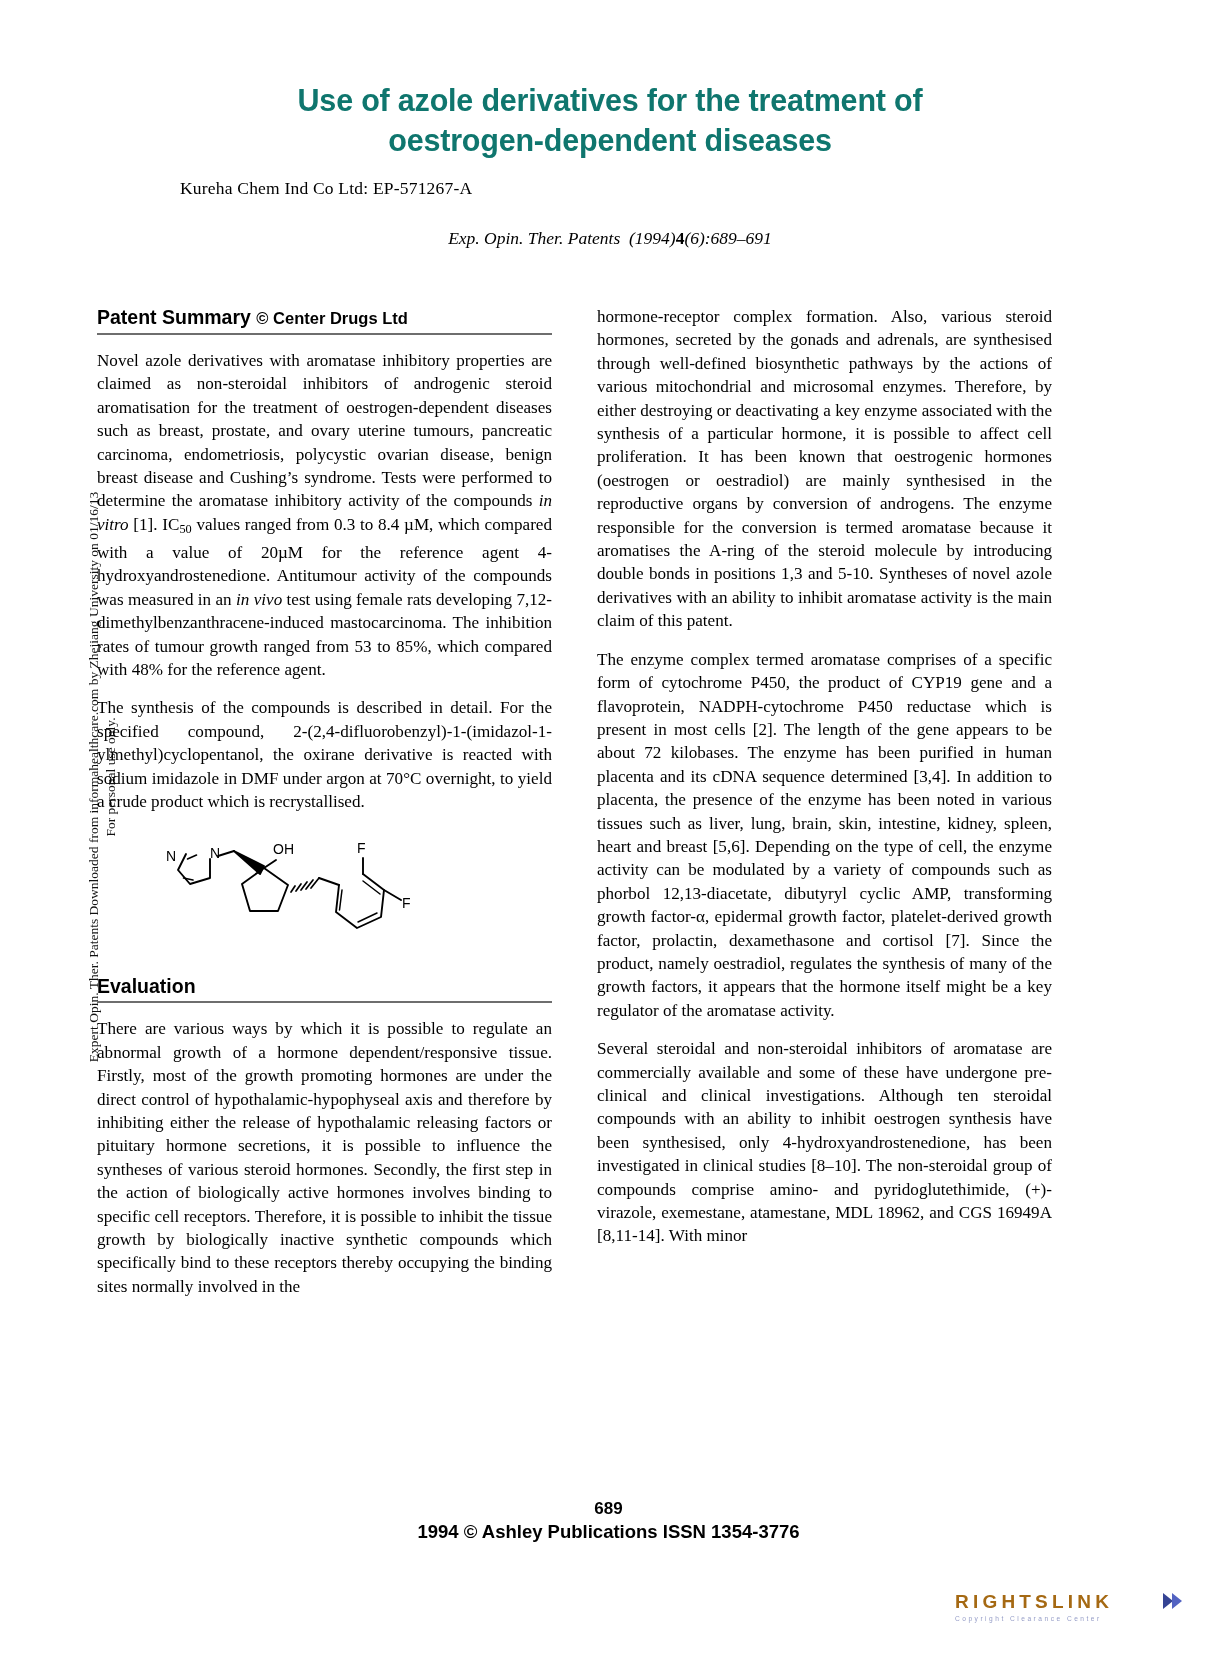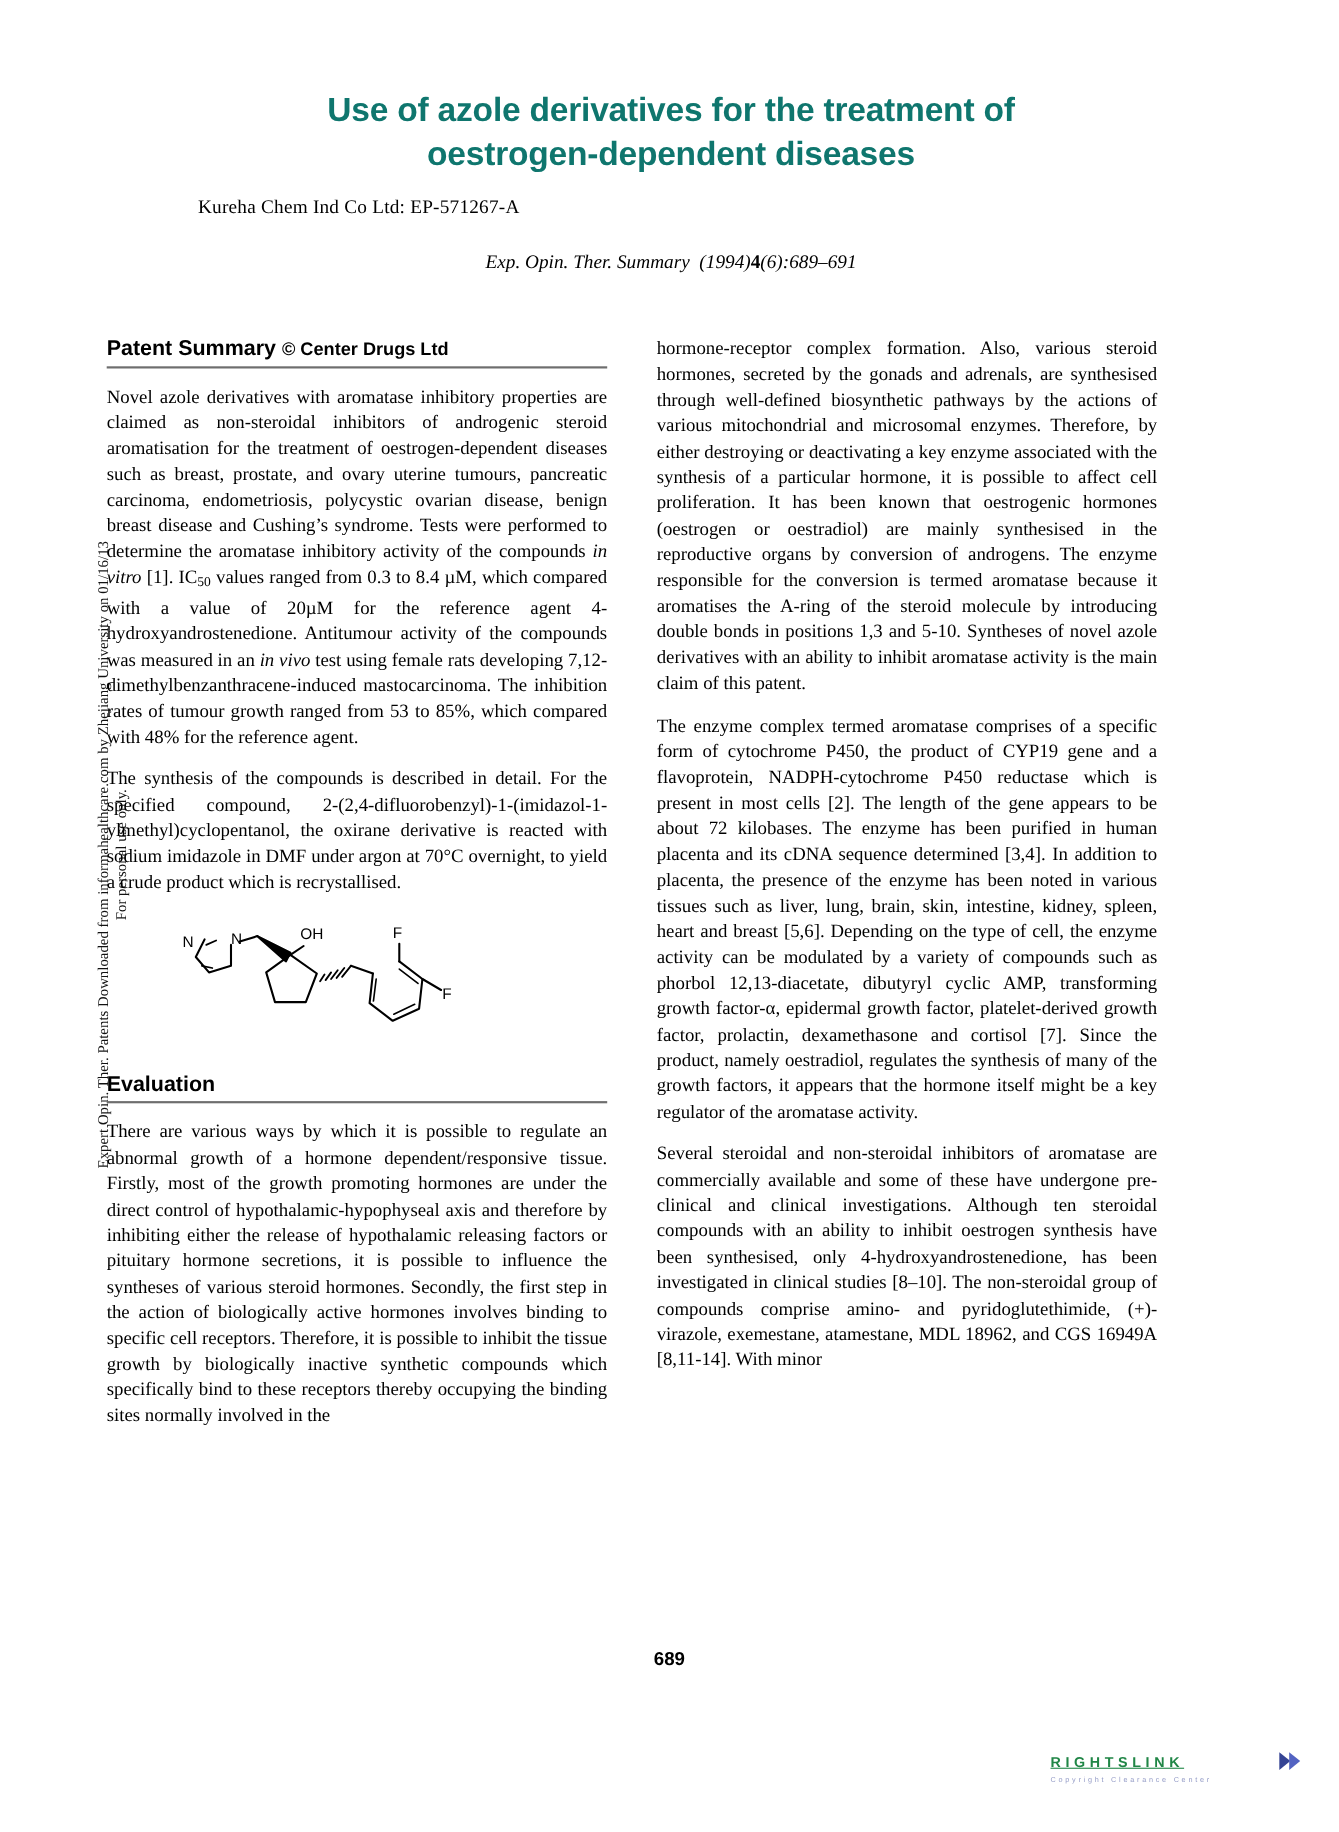--- a/index.html
+++ b/index.html
@@ -147,26 +147,25 @@
   .rightslink {
     position: absolute;
     left: 955px;
     top: 1592px;
     width: 230px;
     opacity: 0.95;
   }
   .rl-word {
     font-family: "Liberation Sans", sans-serif;
     font-weight: bold;
-    font-size: 13px;
+    font-size: 19px;
     letter-spacing: 4.2px;
-    color: #15803d;
+    color: #a16207;
     line-height: 20px;
     white-space: nowrap;
-    text-decoration: underline;
   }
   .rl-sub {
     font-family: "Liberation Sans", sans-serif;
     font-size: 6.6px;
     letter-spacing: 2.5px;
     color: #8f97c4;
     line-height: 10px;
     white-space: nowrap;
     margin-top: 2px;
   }
@@ -187,21 +186,21 @@
   </div>
 
   <div class="title">
     <div>Use of azole derivatives for the treatment of</div>
     <div>oestrogen-dependent diseases</div>
   </div>
 
   <div class="byline">Kureha Chem Ind Co Ltd: EP-571267-A</div>
 
   <div class="cite">
-    <span class="nonital">Exp. Opin. Ther. Summary</span><span>&nbsp;&nbsp;</span><span class="nonital">(1994)</span><b>4</b><span class="nonital">(6):689–691</span>
+    <span class="nonital">Exp. Opin. Ther. Patents</span><span>&nbsp;&nbsp;</span><span class="nonital">(1994)</span><b>4</b><span class="nonital">(6):689–691</span>
   </div>
 
   <div class="col col-left">
 
     <div class="secthead">
       <span>Patent Summary</span>
       <span class="small">© Center Drugs Ltd</span>
     </div>
     <div class="rule"></div>
 
@@ -261,20 +260,21 @@
   </div>
 
   <div class="col col-right">
     <p class="body">hormone-receptor complex formation. Also, various steroid hormones, secreted by the gonads and adrenals, are synthesised through well-defined biosynthetic pathways by the actions of various mitochondrial and microsomal enzymes. Therefore, by either destroying or deactivating a key enzyme associated with the synthesis of a particular hormone, it is possible to affect cell proliferation. It has been known that oestrogenic hormones (oestrogen or oestradiol) are mainly synthesised in the reproductive organs by conversion of androgens. The enzyme responsible for the conversion is termed aromatase because it aromatises the A-ring of the steroid molecule by introducing double bonds in positions 1,3 and 5-10. Syntheses of novel azole derivatives with an ability to inhibit aromatase activity is the main claim of this patent.</p>
     <p class="body">The enzyme complex termed aromatase comprises of a specific form of cytochrome P450, the product of CYP19 gene and a flavoprotein, NADPH-cytochrome P450 reductase which is present in most cells [2]. The length of the gene appears to be about 72 kilobases. The enzyme has been purified in human placenta and its cDNA sequence determined [3,4]. In addition to placenta, the presence of the enzyme has been noted in various tissues such as liver, lung, brain, skin, intestine, kidney, spleen, heart and breast [5,6]. Depending on the type of cell, the enzyme activity can be modulated by a variety of compounds such as phorbol 12,13-diacetate, dibutyryl cyclic AMP, transforming growth factor-α, epidermal growth factor, platelet-derived growth factor, prolactin, dexamethasone and cortisol [7]. Since the product, namely oestradiol, regulates the synthesis of many of the growth factors, it appears that the hormone itself might be a key regulator of the aromatase activity.</p>
     <p class="body tight">Several steroidal and non-steroidal inhibitors of aromatase are commercially available and some of these have undergone pre-clinical and clinical investigations. Although ten steroidal compounds with an ability to inhibit oestrogen synthesis have been synthesised, only 4-hydroxyandrostenedione, has been investigated in clinical studies [8–10]. The non-steroidal group of compounds comprise amino- and pyridoglutethimide, (+)-virazole, exemestane, atamestane, MDL 18962, and CGS 16949A [8,11-14]. With minor</p>
   </div>
 
   <div class="footer">
     <div class="pagenum">689</div>
+    <div class="imprint">1994 © Ashley Publications ISSN 1354-3776</div>
   </div>
 
   <div class="rightslink">
     <div class="rl-word">RIGHTSLINK</div>
     <div class="rl-sub">Copyright Clearance Center</div>
     <svg class="rl-mark" width="26" height="22" viewBox="0 0 26 22">
       <path d="M4 2 L14 10 L4 18 Z" fill="#2b3a8f"></path>
       <path d="M13 2 L23 10 L13 18 Z" fill="#4a5bbf"></path>
     </svg>
   </div>

